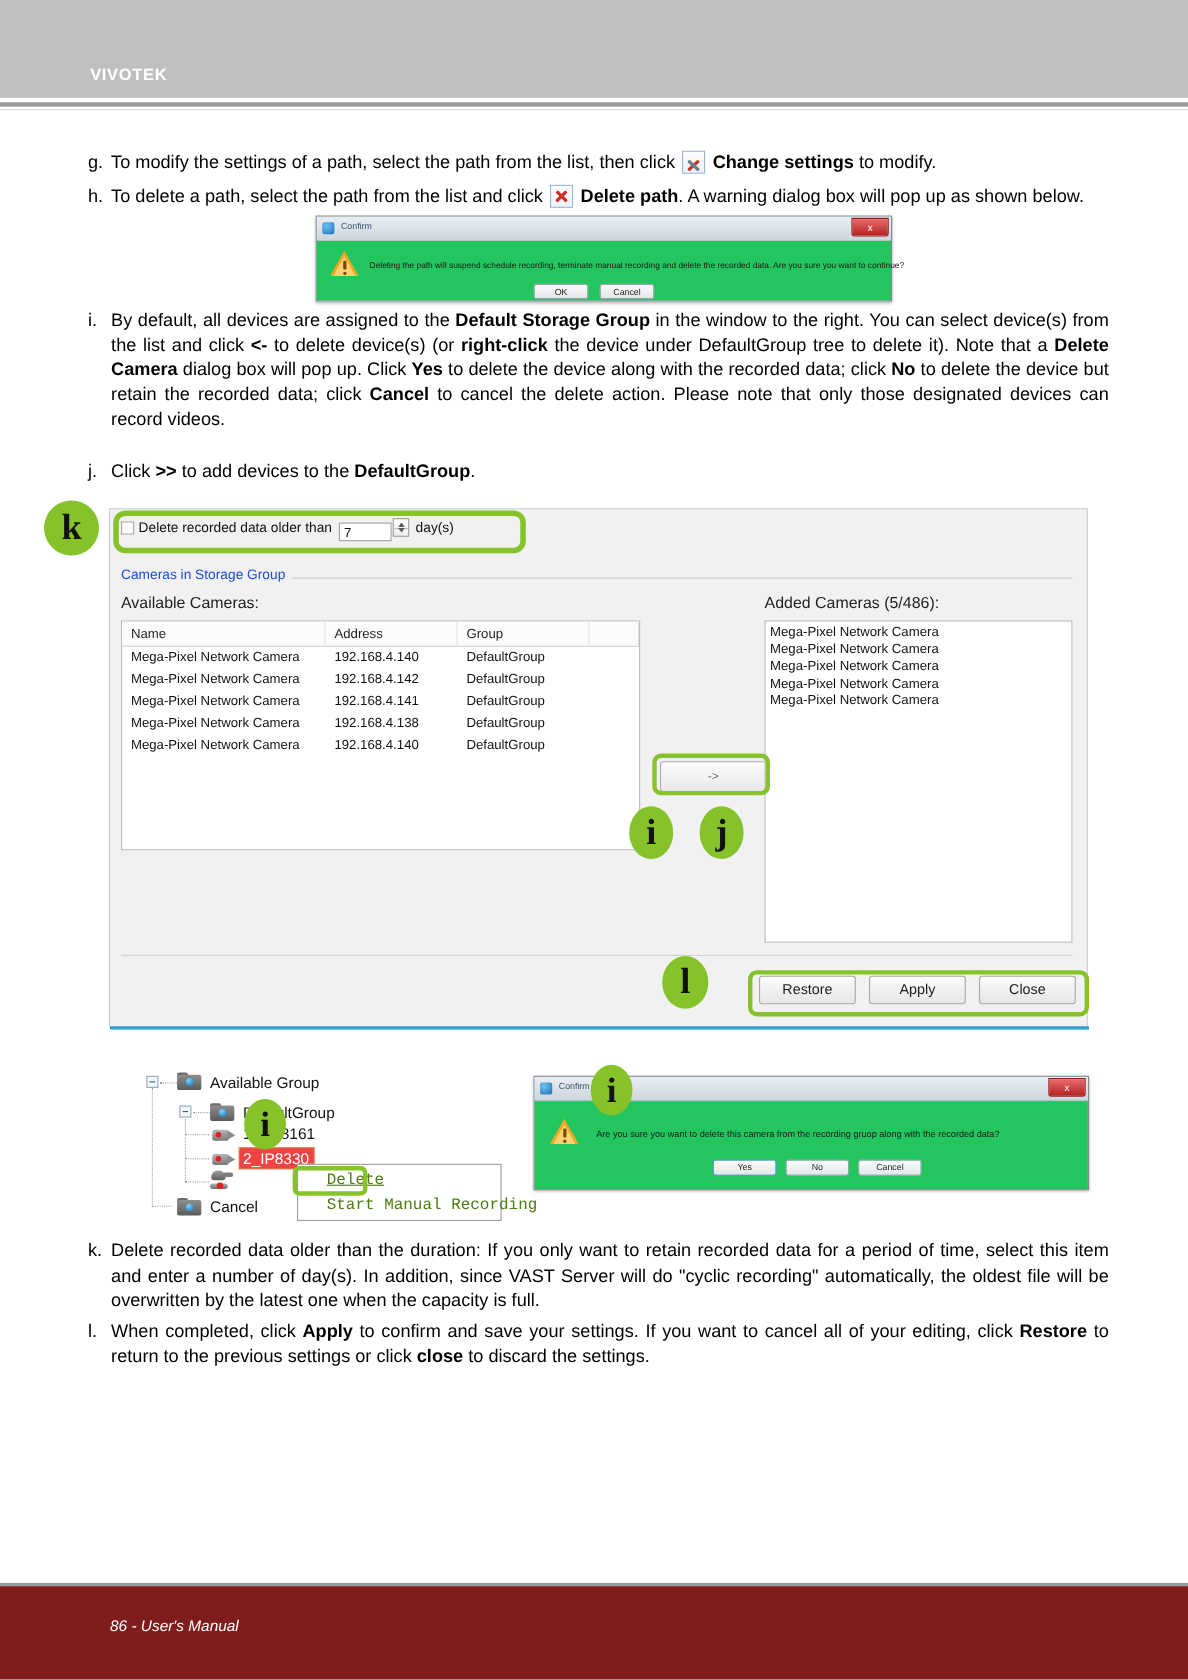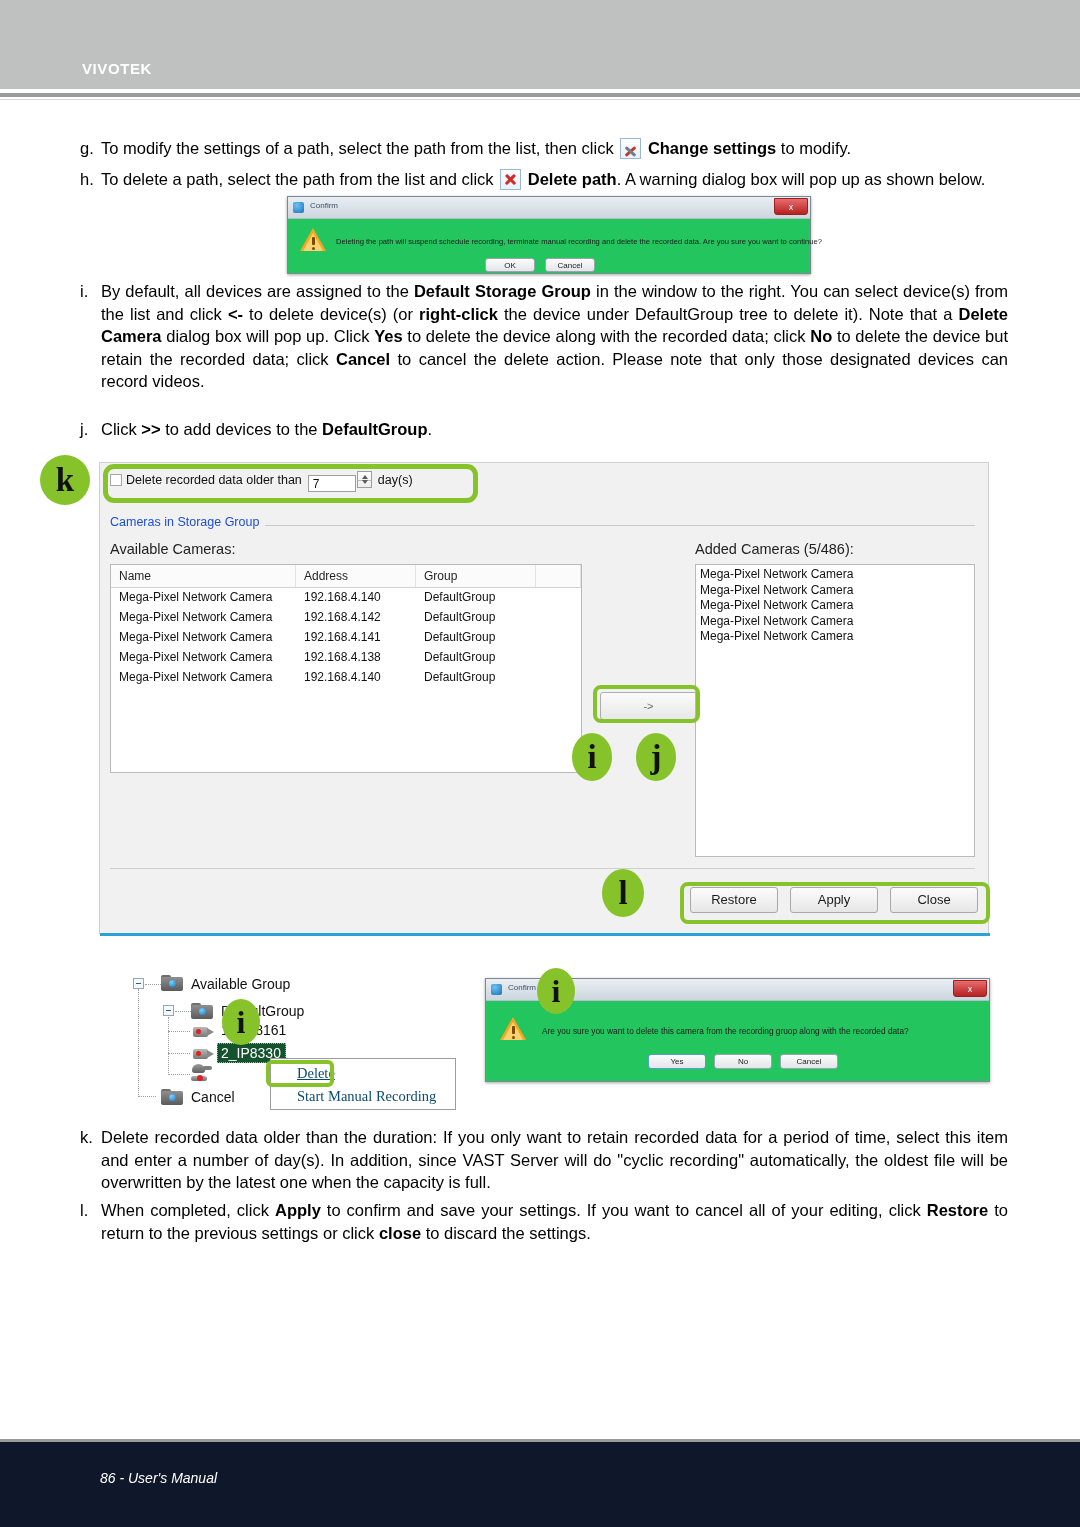--- a/index.html
+++ b/index.html
@@ -41,21 +41,21 @@
     left: 0; top: 99px;
     width: 1080px; height: 1px;
     background: #d6d8d7;
   }
 
   
   .page-footer {
     position: absolute;
     left: 0; bottom: 0;
     width: 1080px; height: 85px;
-    background: #0f172a;
+    background: #7f1d1d;
   }
   .footer-rule {
     position: absolute;
     left: 0; bottom: 85px;
     width: 1080px; height: 3px;
     background: #9a9c9b;
   }
   .footer-text {
     position: absolute;
     left: 100px; top: 28px;
@@ -524,39 +524,39 @@
   }
   .ptz-ico .rec {
     position: absolute;
     left: 8px; top: 11px;
     width: 6px; height: 6px;
     border-radius: 50%;
     background: #e02020;
   }
   .tree-sel {
     position: absolute;
-    background: #14532d;
+    background: #ef4444;
     color: #ffffff;
     font-size: 14px;
     padding: 1px 4px 1px 3px;
     border: 1px dotted #d8a24a;
     box-sizing: border-box;
     white-space: nowrap;
   }
   .ctx-menu {
     position: absolute;
     background: #ffffff;
     border: 1px solid #9c9c9c;
     box-sizing: border-box;
   }
   .ctx-item {
     position: absolute;
     font-size: 14.5px;
-    font-family: Liberation Serif, serif;
-    color: #0c4a6e;
+    font-family: Liberation Mono, monospace;
+    color: #4d7c0f;
     white-space: nowrap;
   }
   .ul { text-decoration: underline; }
 </style>
 </head>
 <body>
 
 <div class="page-header">
   <div class="brand">VIVOTEK</div>
 </div>

